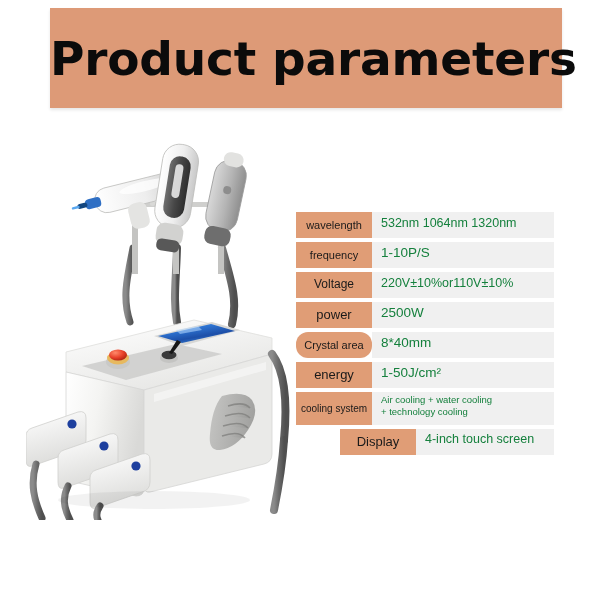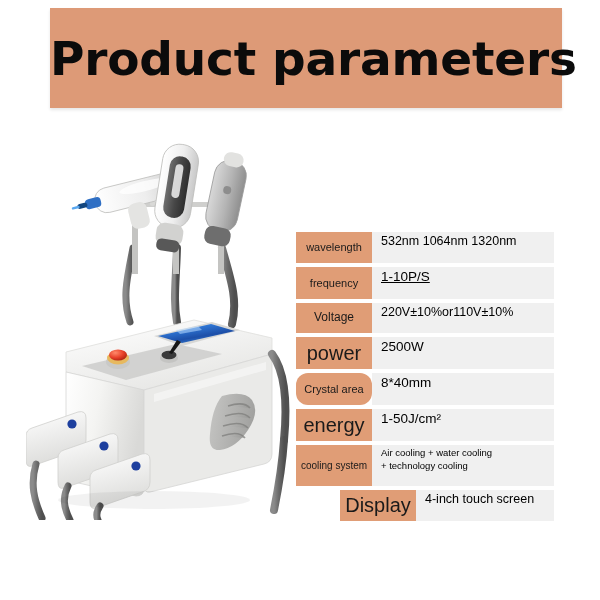--- a/index.html
+++ b/index.html
@@ -49,21 +49,21 @@
     top: 140px;
     width: 280px;
     height: 380px;
   }
   #product-photo svg { display: block; width: 100%; height: 100%; }
 
   
   #spec-table {
     position: absolute;
     left: 296px;
-    top: 232px;
+    top: 212px;
     width: 258px;
   }
   .spec-row {
     display: flex;
     align-items: stretch;
     margin-bottom: 4px;
     min-height: 26px;
   }
   .spec-label {
     width: 76px;
@@ -75,35 +75,35 @@
     justify-content: center;
     text-align: center;
     padding: 2px 2px;
     box-sizing: border-box;
     line-height: 1.1;
     font-size: 11px;
   }
   .spec-value {
     flex: 1 1 auto;
     background: #f0f0f0;
-    color: #000000;
+    color: #15803d;
     display: flex;
     align-items: center;
-    padding: 2px 4px 14px 9px;
+    padding: 2px 4px 6px 9px;
     box-sizing: border-box;
     line-height: 1.18;
     font-size: 12.5px;
     white-space: pre-line;
   }
 
   
   .lbl-xs  { font-size: 10px; }
   .lbl-sm  { font-size: 11px; }
   .lbl-md  { font-size: 12px; }
-  .lbl-lg  { font-size: 20px; }
+  .lbl-lg  { font-size: 13px; }
 
   .val-xs  { font-size: 9.5px; line-height: 1.3; }
   .val-md  { font-size: 12.5px; }
   .val-lg  { font-size: 13.5px; }
 
   .spec-row.tall { min-height: 30px; }
 </style>
 </head>
 <body style="background: rgb(255, 255, 255);">
 
@@ -273,21 +273,21 @@
   </svg>
 </div>
 
 <div id="spec-table">
     <div class="spec-row">
       <div class="spec-label lbl-sm" style="background: rgb(224, 157, 118);">wavelength</div>
       <div class="spec-value val-md" style="background: rgb(240, 240, 240);">532nm  1064nm 1320nm</div>
     </div>
     <div class="spec-row">
       <div class="spec-label lbl-sm" style="background: rgb(224, 157, 118);">frequency</div>
-      <div class="spec-value val-lg" style="background: rgb(240, 240, 240); text-decoration: underline;">1-10P/S</div>
+      <div class="spec-value val-lg" style="background: rgb(240, 240, 240);">1-10P/S</div>
     </div>
     <div class="spec-row">
       <div class="spec-label lbl-md" style="background: rgb(224, 157, 118);">Voltage</div>
       <div class="spec-value val-md" style="background: rgb(240, 240, 240);">220V±10%or110V±10%</div>
     </div>
     <div class="spec-row">
       <div class="spec-label lbl-lg" style="background: rgb(224, 157, 118);">power</div>
       <div class="spec-value val-lg" style="background: rgb(240, 240, 240);">2500W</div>
     </div>
     <div class="spec-row">

